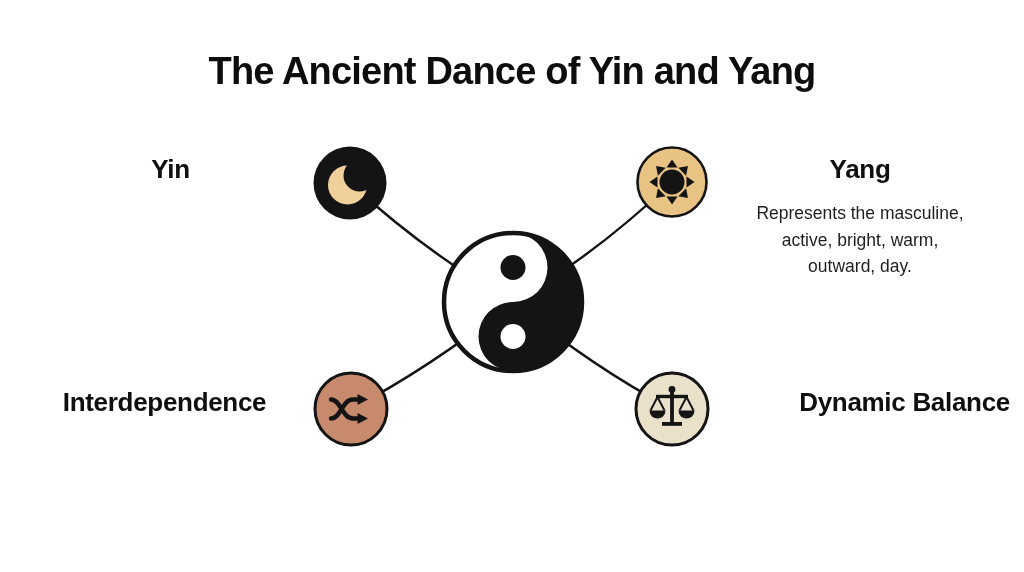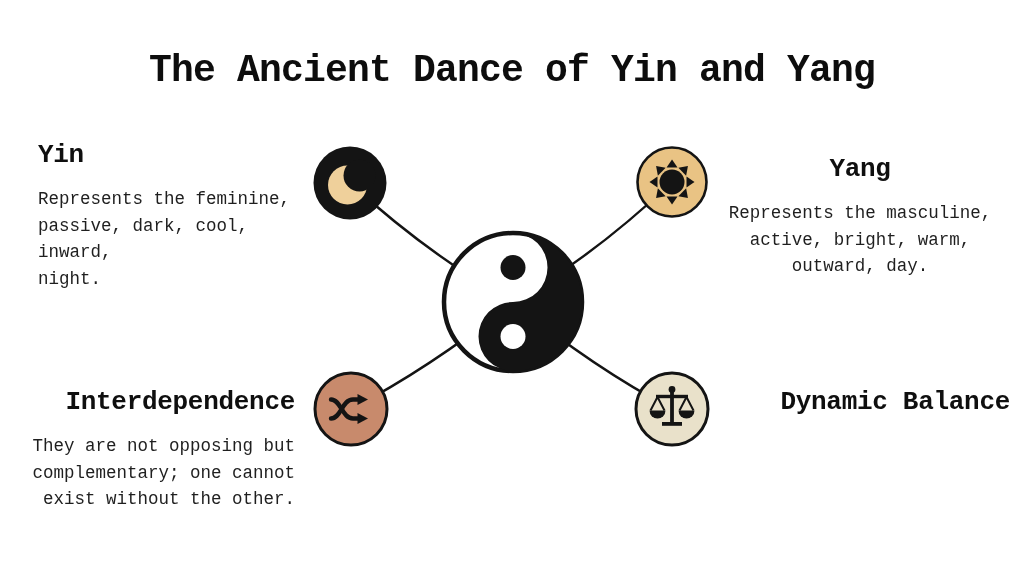--- a/index.html
+++ b/index.html
@@ -2,21 +2,21 @@
 <html><head>
 <meta charset="utf-8">
 <style>
   html, body { margin: 0; padding: 0; background: #ffffff; }
   .canvas {
     position: relative;
     width: 1024px;
     height: 572px;
     background: #ffffff;
     overflow: hidden;
-    font-family: Liberation Mono, monospace;
+    font-family: Liberation Sans, sans-serif;
     color: #141414;
   }
   .title {
     position: absolute;
     top: 50px;
     left: 0;
     width: 1024px;
     margin: 0;
     text-align: center;
     font-size: 38px;
@@ -43,23 +43,23 @@
     letter-spacing: -0.3px;
     color: #0f0f0f;
   }
   .node p {
     margin: 0;
     font-size: 17.5px;
     line-height: 26.5px;
     color: #1f1f1f;
     white-space: pre-line;
   }
-  .node.tl { top: 139px; left: 38px;  width: 265px; text-align: left; }
+  .node.tl { top: 153px; left: 38px;  width: 265px; text-align: center; }
   .node.tr { top: 153px; left: 724px; width: 272px; text-align: center;  }
-  .node.bl { top: 386px; left: 18px;  width: 277px; text-align: right; }
+  .node.bl { top: 386px; left: 26px;  width: 277px; text-align: center; }
   .node.br { top: 386px; left: 724px; width: 286px; text-align: right;  }
 </style>
 </head>
 <body>
 
 <div class="canvas">
 
   <h1 class="title">The Ancient Dance of Yin and Yang</h1>
 
   <svg class="art" viewBox="0 0 1024 572">
@@ -124,36 +124,30 @@
       <g stroke="#141414" stroke-width="2" fill="none">
         <path d="M -14.5 -12 L -21.5 1.5 M -14.5 -12 L -7.5 1.5"></path>
         <path d="M 14.5 -12 L 7.5 1.5 M 14.5 -12 L 21.5 1.5"></path>
       </g>
     </g>
 
   </svg>
 
   <div class="node tl">
     <h2>Yin</h2>
-    <p>Represents the feminine,
-passive, dark, cool, inward,
-night.</p>
   </div>
 
   <div class="node tr">
     <h2>Yang</h2>
     <p>Represents the masculine,
 active, bright, warm,
 outward, day.</p>
   </div>
 
   <div class="node bl">
     <h2>Interdependence</h2>
-    <p>They are not opposing but
-complementary; one cannot
-exist without the other.</p>
   </div>
 
   <div class="node br">
     <h2>Dynamic Balance</h2>
   </div>
 
 </div>
 
 </body></html>

